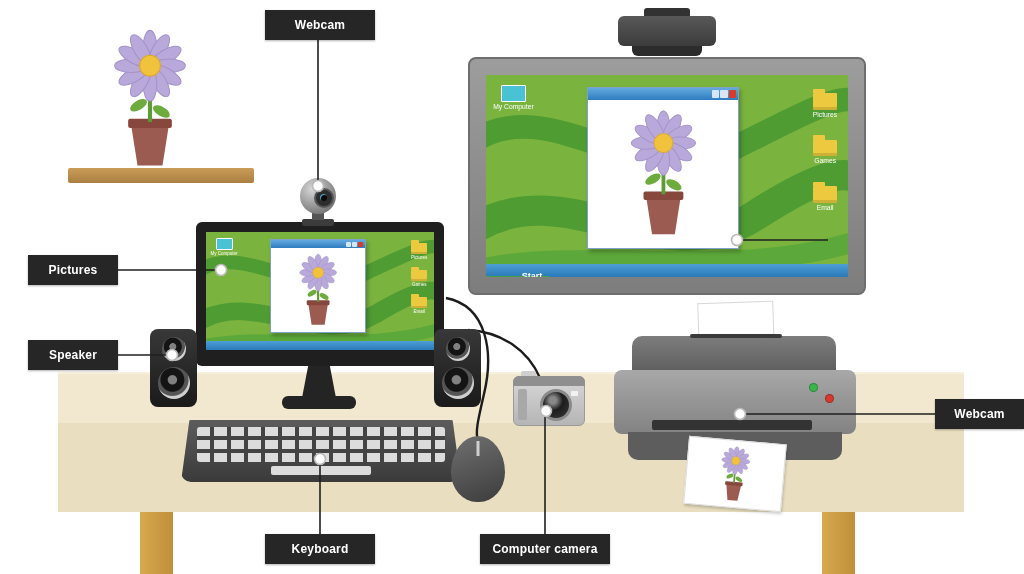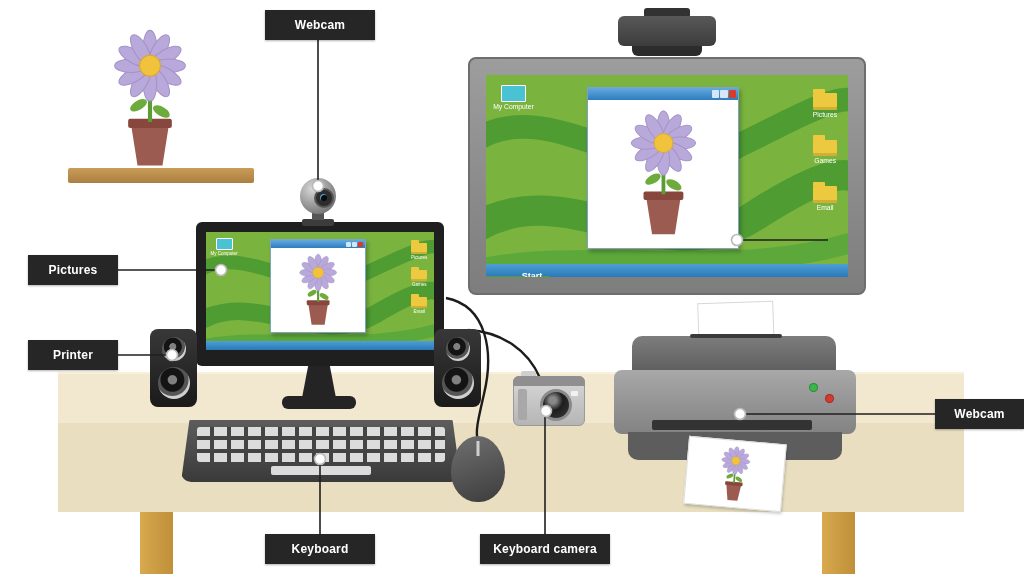--- a/index.html
+++ b/index.html
@@ -344,18 +344,18 @@
       <circle cx="172" cy="355" r="5.5"></circle>
       <circle cx="320" cy="459" r="5.5"></circle>
       <circle cx="546" cy="411" r="5.5"></circle>
       <circle cx="737" cy="240" r="5.5"></circle>
       <circle cx="740" cy="414" r="5.5"></circle>
     </g>
   </svg>
 
   <div class="callout" style="left:265px;top:10px;width:110px">Webcam</div>
   <div class="callout" style="left:28px;top:255px;width:90px">Pictures</div>
-  <div class="callout" style="left:28px;top:340px;width:90px">Printer</div>
+  <div class="callout" style="left:28px;top:340px;width:90px">Speaker</div>
   <div class="callout" style="left:265px;top:534px;width:110px">Keyboard</div>
-  <div class="callout" style="left:480px;top:534px;width:130px">Keyboard camera</div>
+  <div class="callout" style="left:480px;top:534px;width:130px">Computer camera</div>
   <div class="callout" style="left:935px;top:399px;width:89px">Webcam</div>
 
 </div>
 
 </body></html>

